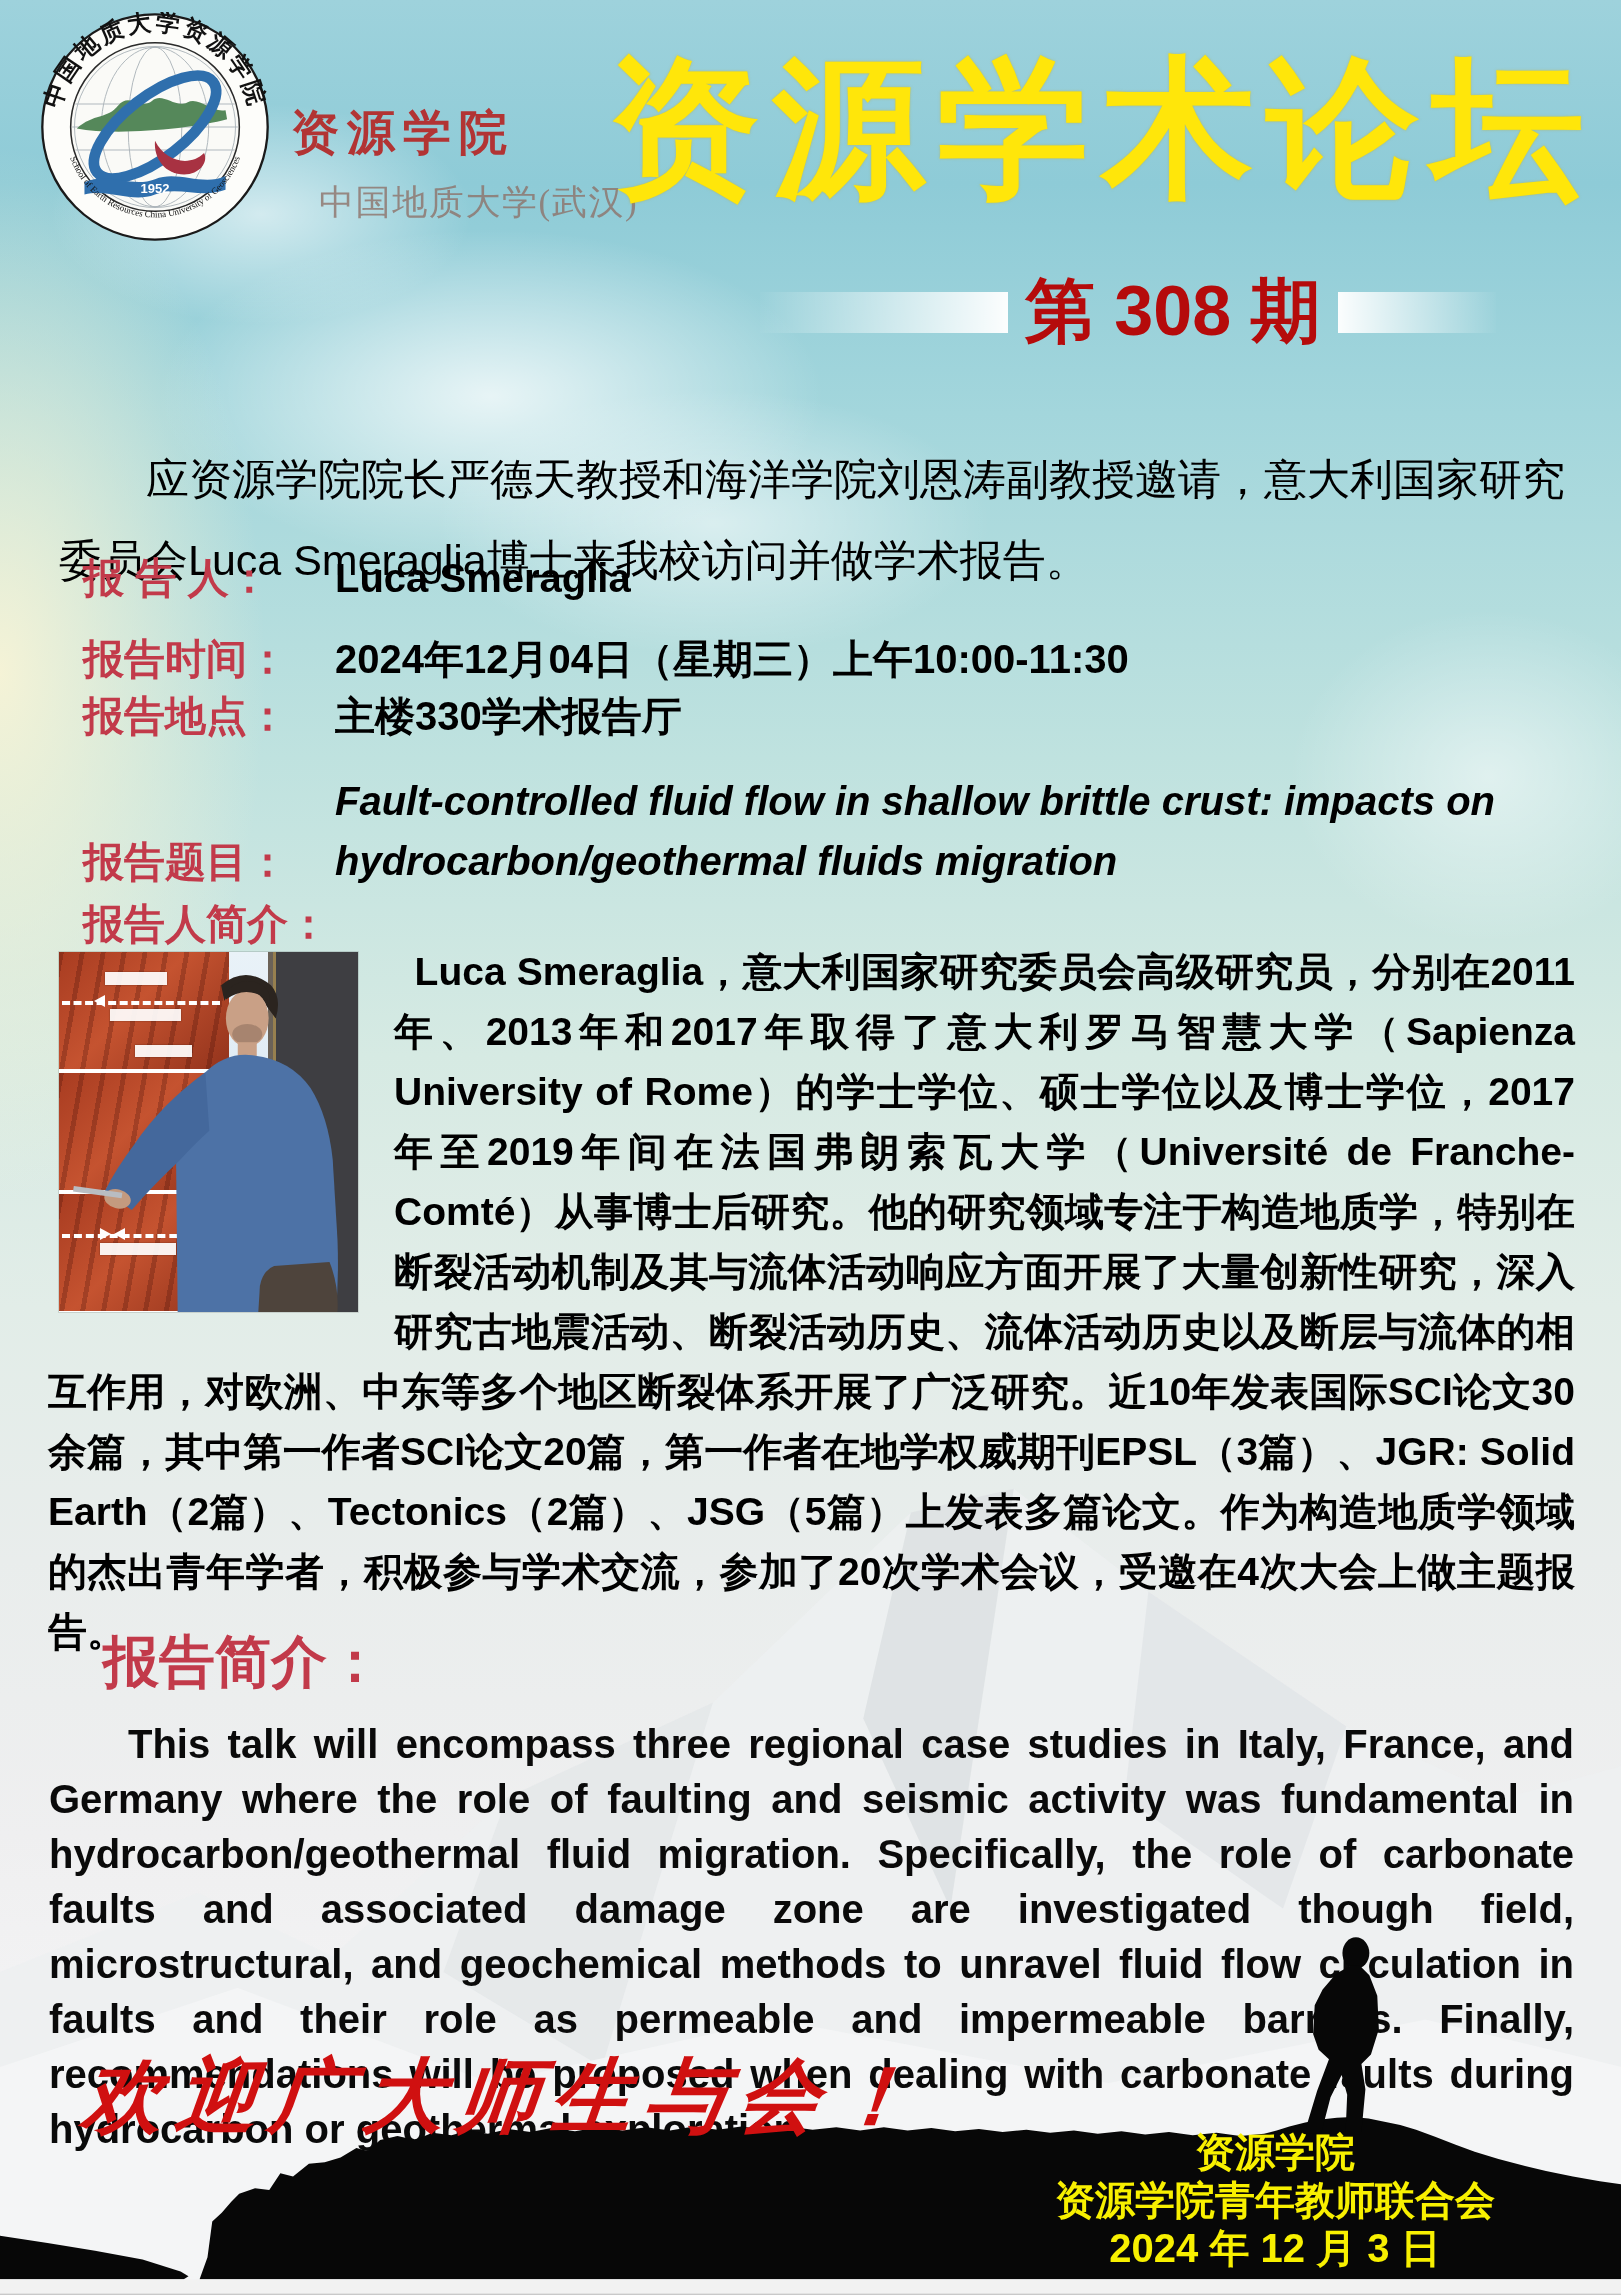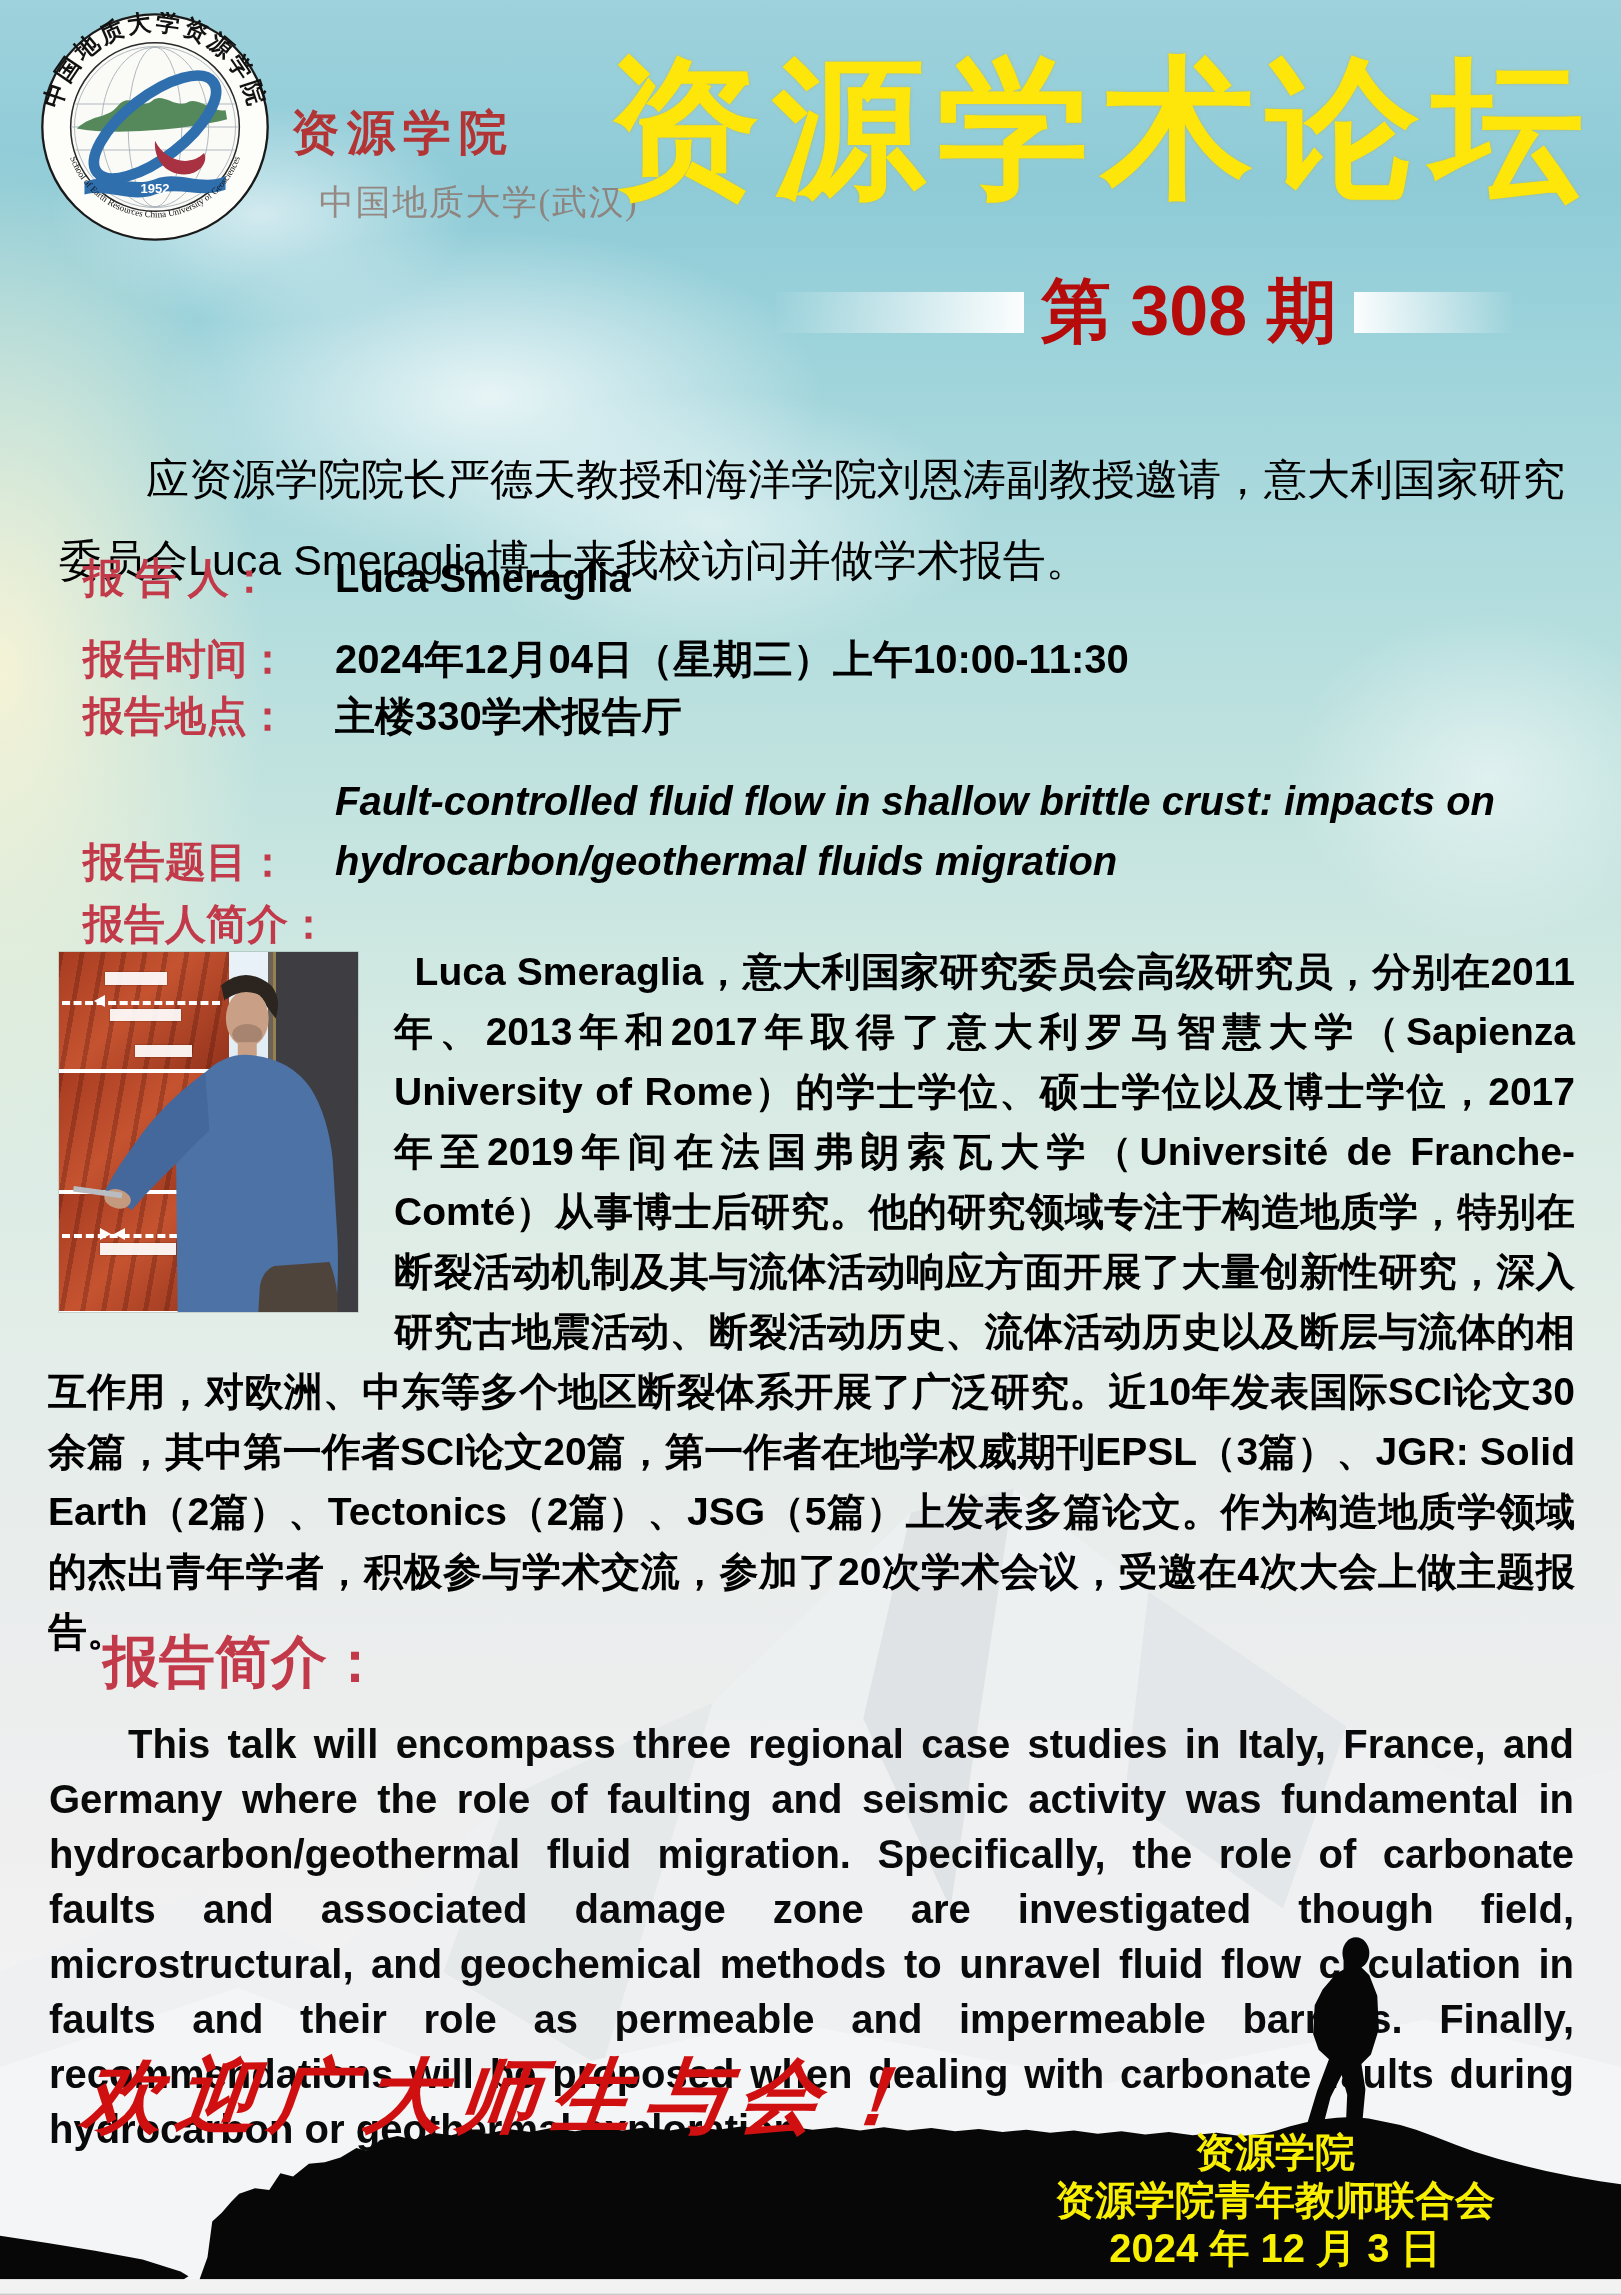--- a/index.html
+++ b/index.html
@@ -22,21 +22,21 @@
   
   .logo-wrap{position:absolute;left:40px;top:12px;width:230px;height:230px;z-index:3;}
   .college-block{position:absolute;left:291px;top:101px;z-index:3;}
   .college-name{font-family:"Liberation Serif",serif;font-weight:bold;font-size:48px;letter-spacing:8px;color:#b23434;}
   .university-name{font-family:"Liberation Serif",serif;font-size:35px;letter-spacing:1.6px;color:rgba(141,112,102,0.78);margin-top:14.3px;margin-left:28px;}
   .forum-title{
     position:absolute;left:608px;top:41px;width:1014px;z-index:3;
     font-size:152px;font-weight:bold;letter-spacing:12.7px;line-height:1.15;
     color:#ffe60a;text-shadow:0 0 2.4px rgba(205,170,0,0.55);white-space:nowrap;
   }
-  .issue-row{position:absolute;left:776px;top:265px;width:736px;display:flex;align-items:center;z-index:3;}
+  .issue-row{position:absolute;left:760px;top:265px;width:736px;display:flex;align-items:center;z-index:3;}
   .issue-bar-l{flex:1;height:41px;background:linear-gradient(90deg,rgba(255,255,255,0.02),rgba(255,255,255,0.97));}
   .issue-bar-r{flex:0 0 158px;height:41px;background:linear-gradient(270deg,rgba(255,255,255,0.02),rgba(255,255,255,0.97));}
   .issue-label{font-size:70px;font-weight:bold;color:#b50b0b;margin:0 17.4px;white-space:nowrap;}
 
   
   .intro{
     position:absolute;left:59px;top:396px;width:1508px;
     font-size:43px;font-weight:normal;color:#000;line-height:81px;text-indent:87px;
   }
 

